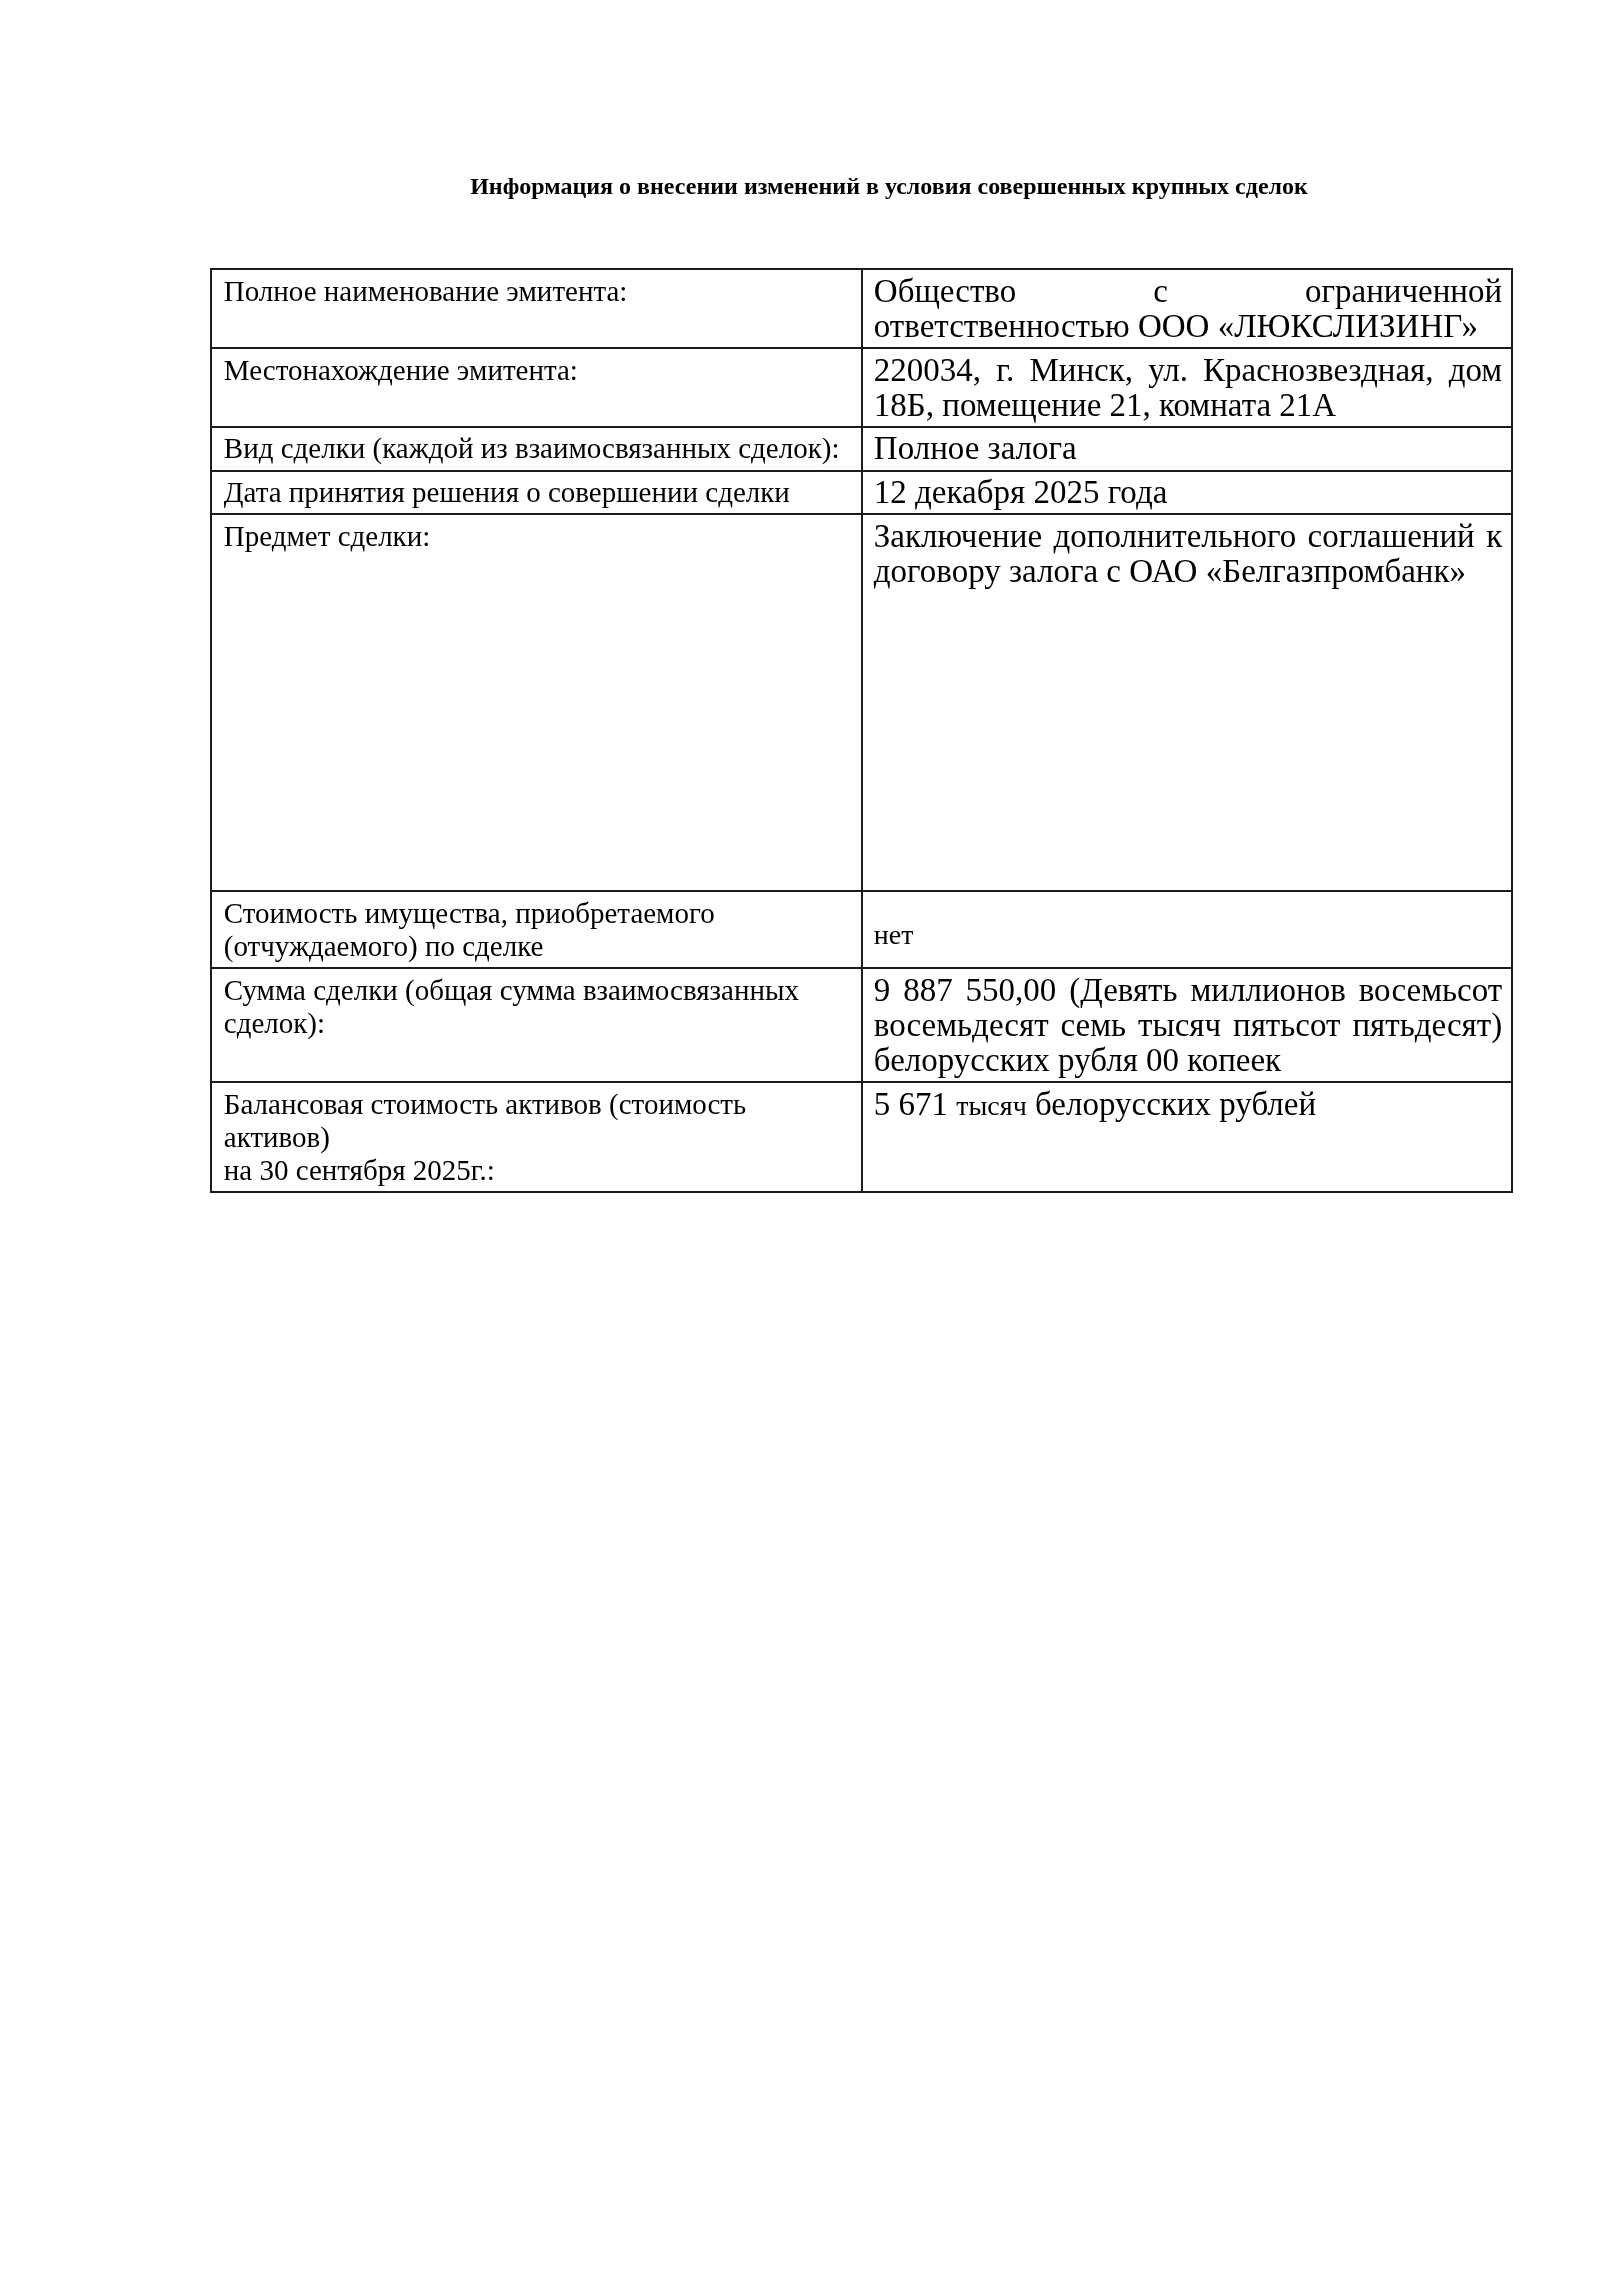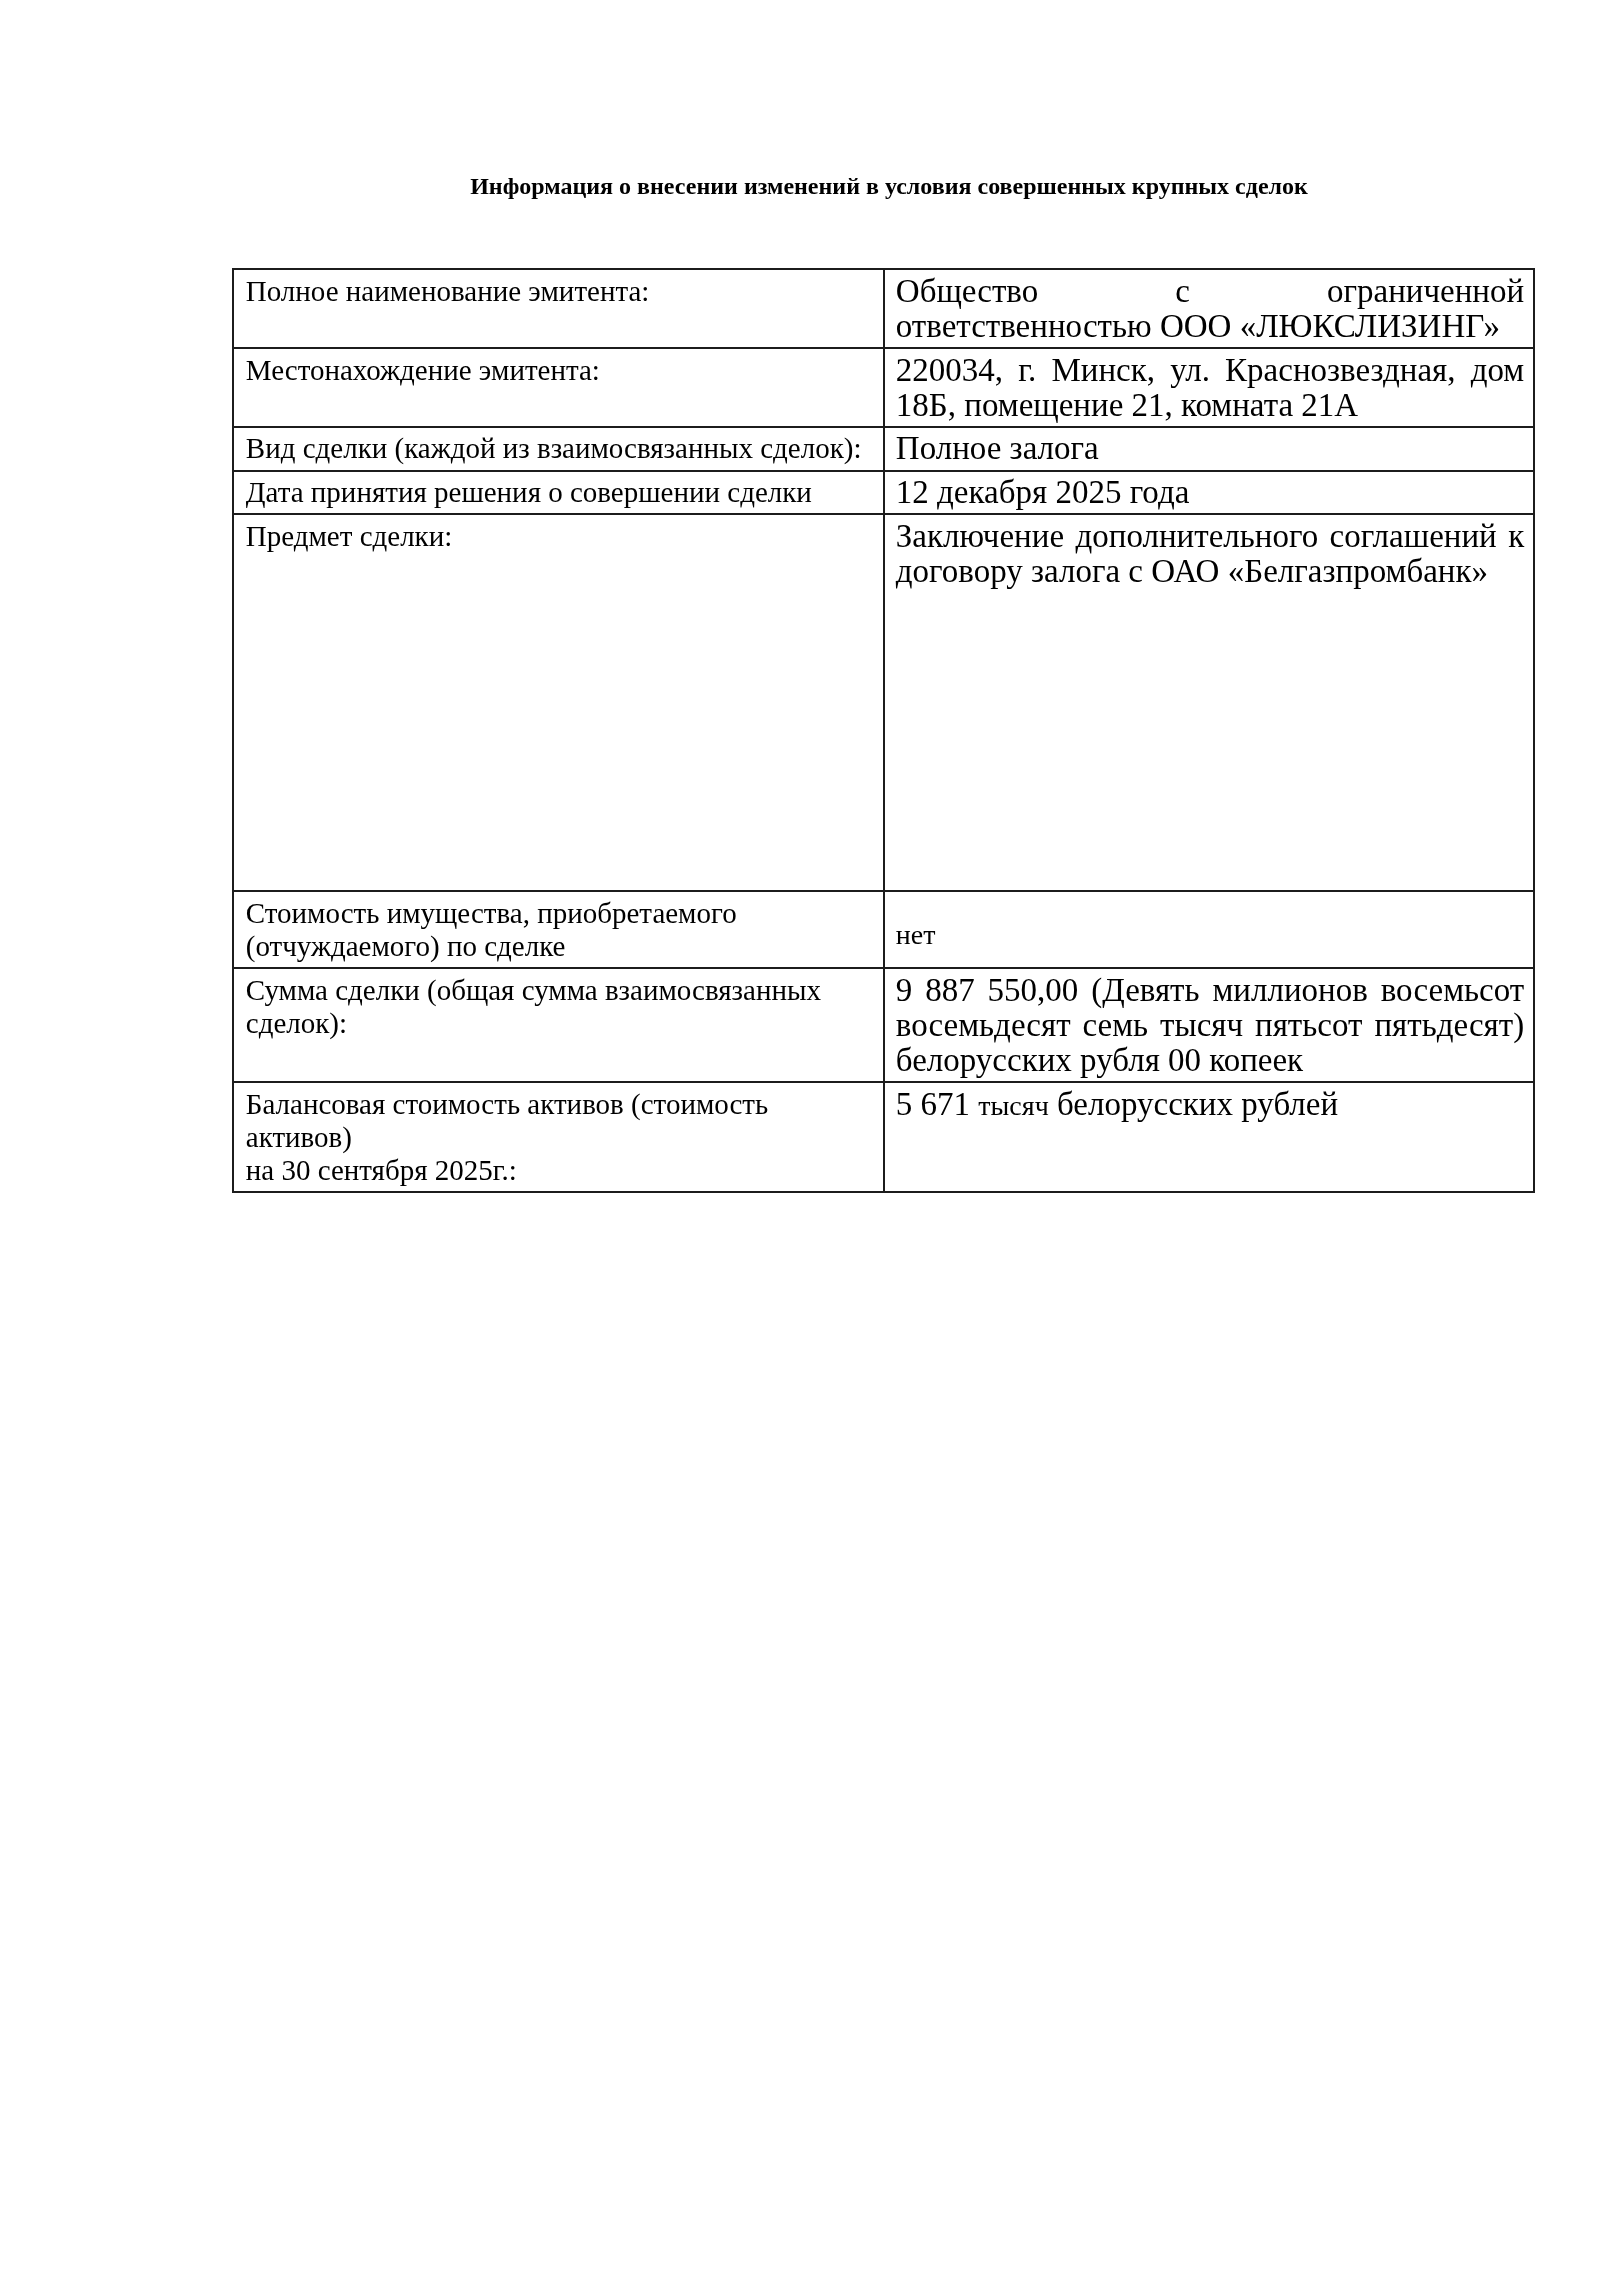--- a/index.html
+++ b/index.html
@@ -24,21 +24,21 @@
     text-align: center;
     font-weight: bold;
     font-size: 24px;
     line-height: 39px;
     color: #000000;
     margin-top: 12px;
   }
   table.info-table {
     position: absolute;
     top: 268px;
-    left: 232px;
+    left: 210px;
     width: 1301px;
     border-collapse: collapse;
     table-layout: fixed;
   }
   table.info-table td {
     border: 2px solid #1c1c1c;
     vertical-align: top;
     overflow: hidden;
   }
   td.lab {

